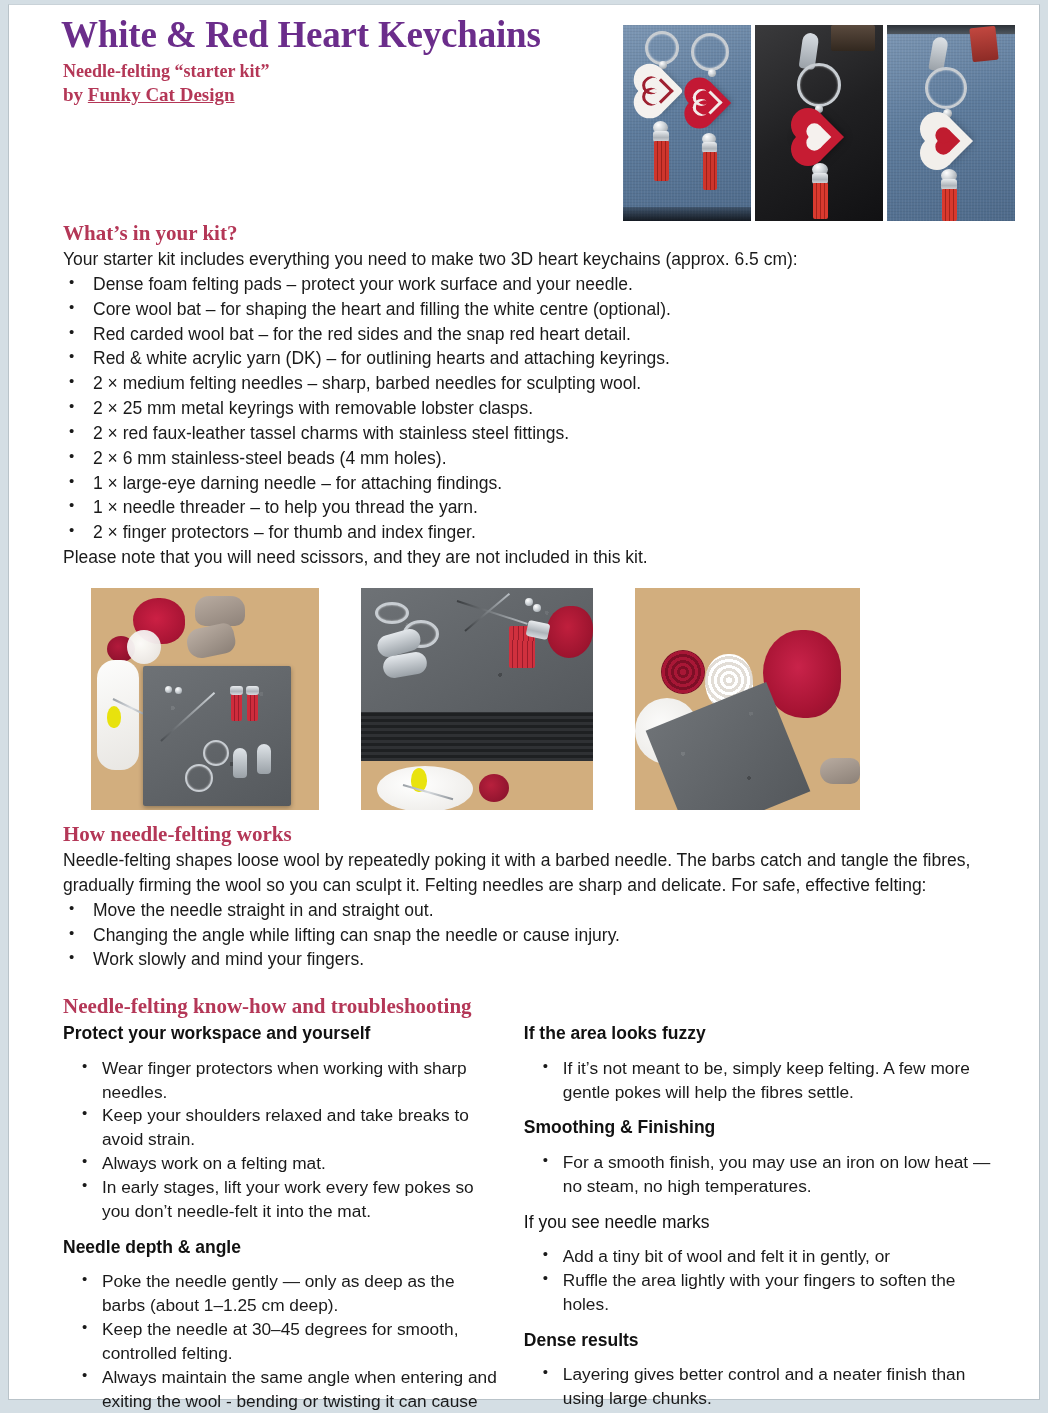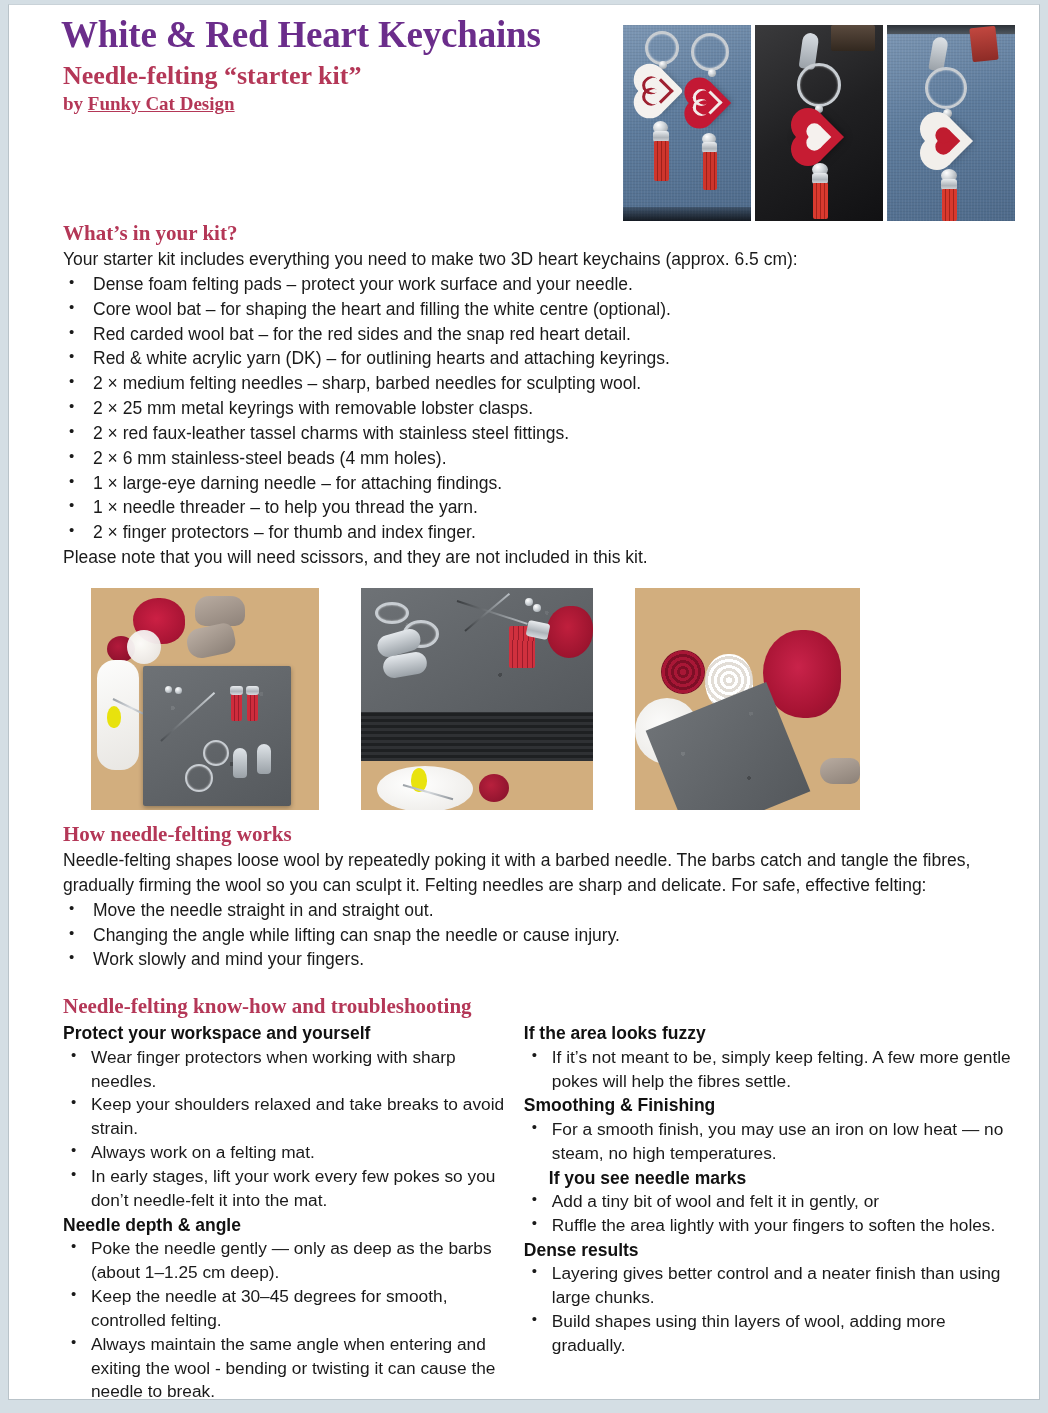--- a/index.html
+++ b/index.html
@@ -30,21 +30,21 @@
     font-weight: bold;
     font-size: 37px;
     line-height: 1.08;
     color: #6b2d8b;
     margin: 0 0 2px 30px;
     letter-spacing: -0.2px;
   }
   .subtitle {
     font-family: "Liberation Serif", serif;
     font-weight: bold;
-    font-size: 26px;
+    font-size: 18px;
     line-height: 1.12;
     color: #b43757;
     margin: 6px 0 0 32px;
   }
   .byline {
     font-family: "Liberation Serif", serif;
     font-weight: bold;
     font-size: 19px;
     color: #b43757;
     margin: 3px 0 0 32px;
@@ -118,22 +118,22 @@
   
   .cols { display: flex; margin: 2px 0 0 0; }
   .col-l { width: 455px; margin-left: 32px; }
   .col-r { width: 500px; margin-left: 12px; }
   .col-head {
     font-size: 17.5px;
     font-weight: bold;
     color: #111;
     line-height: 1.4;
   }
-  .col-head.plain { font-weight: bold; margin-left: 25px; }
-  ul.cl { list-style: none; margin: 0; padding: 0; }
+  .col-head.plain { font-weight: normal; }
+  ul.cl { list-style: none; margin: 11px; padding: 0; }
   ul.cl li {
     position: relative;
     padding-left: 28px;
     font-size: 17.3px;
     line-height: 1.38;
     color: #1a1a1a;
   }
   ul.cl li::before {
     content: "•";
     position: absolute;

